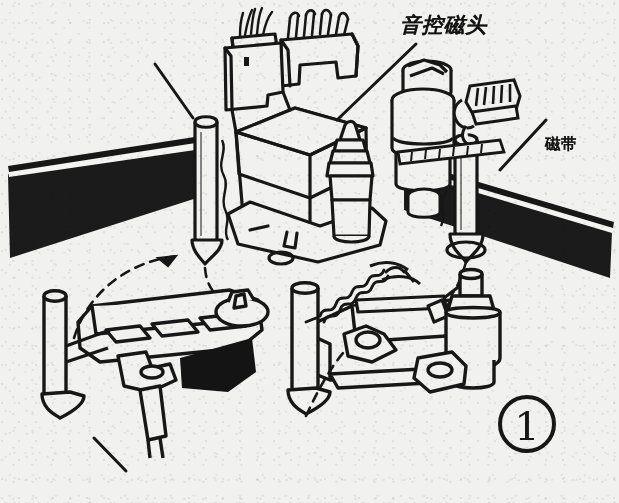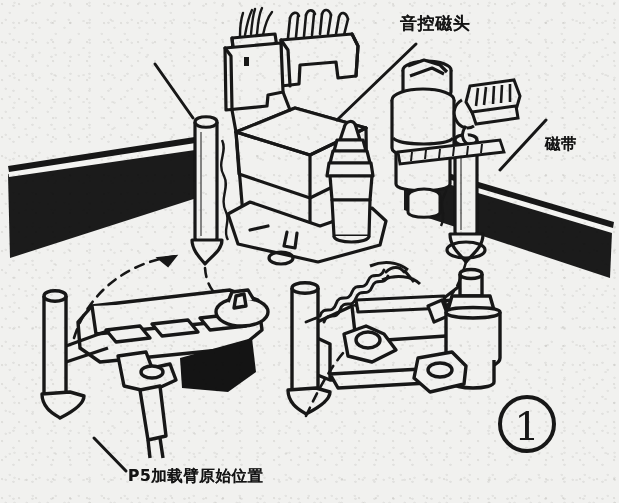--- a/index.html
+++ b/index.html
@@ -34,21 +34,21 @@
     position:absolute;
     color:#131313;
     font-family:"DejaVu Sans","Liberation Sans",sans-serif;
     font-weight:700;
     letter-spacing:.035em;
     line-height:1.30;
     white-space:pre;
     text-shadow:0 0 .6px rgba(0,0,0,.55);
   }
   #label-half-loaded{left:30px;top:24px;font-size:15.5px;}
-  #label-audio-head{left:400px;top:12px;font-size:17px;}
+  #label-audio-head{left:400px;top:12px;font-size:21px;font-style:italic;}
   #label-tape{left:545px;top:98px;font-size:15.5px;margin-top:36px;}
   #label-origin{left:128px;top:466px;font-size:15.5px;}
 </style>
 </head>
 <body>
 
 <div id="figure-root">
 
   <svg id="art" width="619" height="503" viewBox="0 0 619 503">
     <defs>
@@ -306,16 +306,15 @@
       <text x="527" y="440" text-anchor="middle" font-family="DejaVu Serif, serif" font-size="40" font-weight="400" fill="#171717">1</text>
     </g>
 
   </svg>
 
 
   <div class="lbl" id="label-audio-head">音控磁头</div>
 
   <div class="lbl" id="label-tape">磁带</div>
 
-  <div class="lbl" id="label-origin">P5加载臂原始位置</div>
 
   <div id="paper-grain"></div>
 </div>
 
 </body></html>

